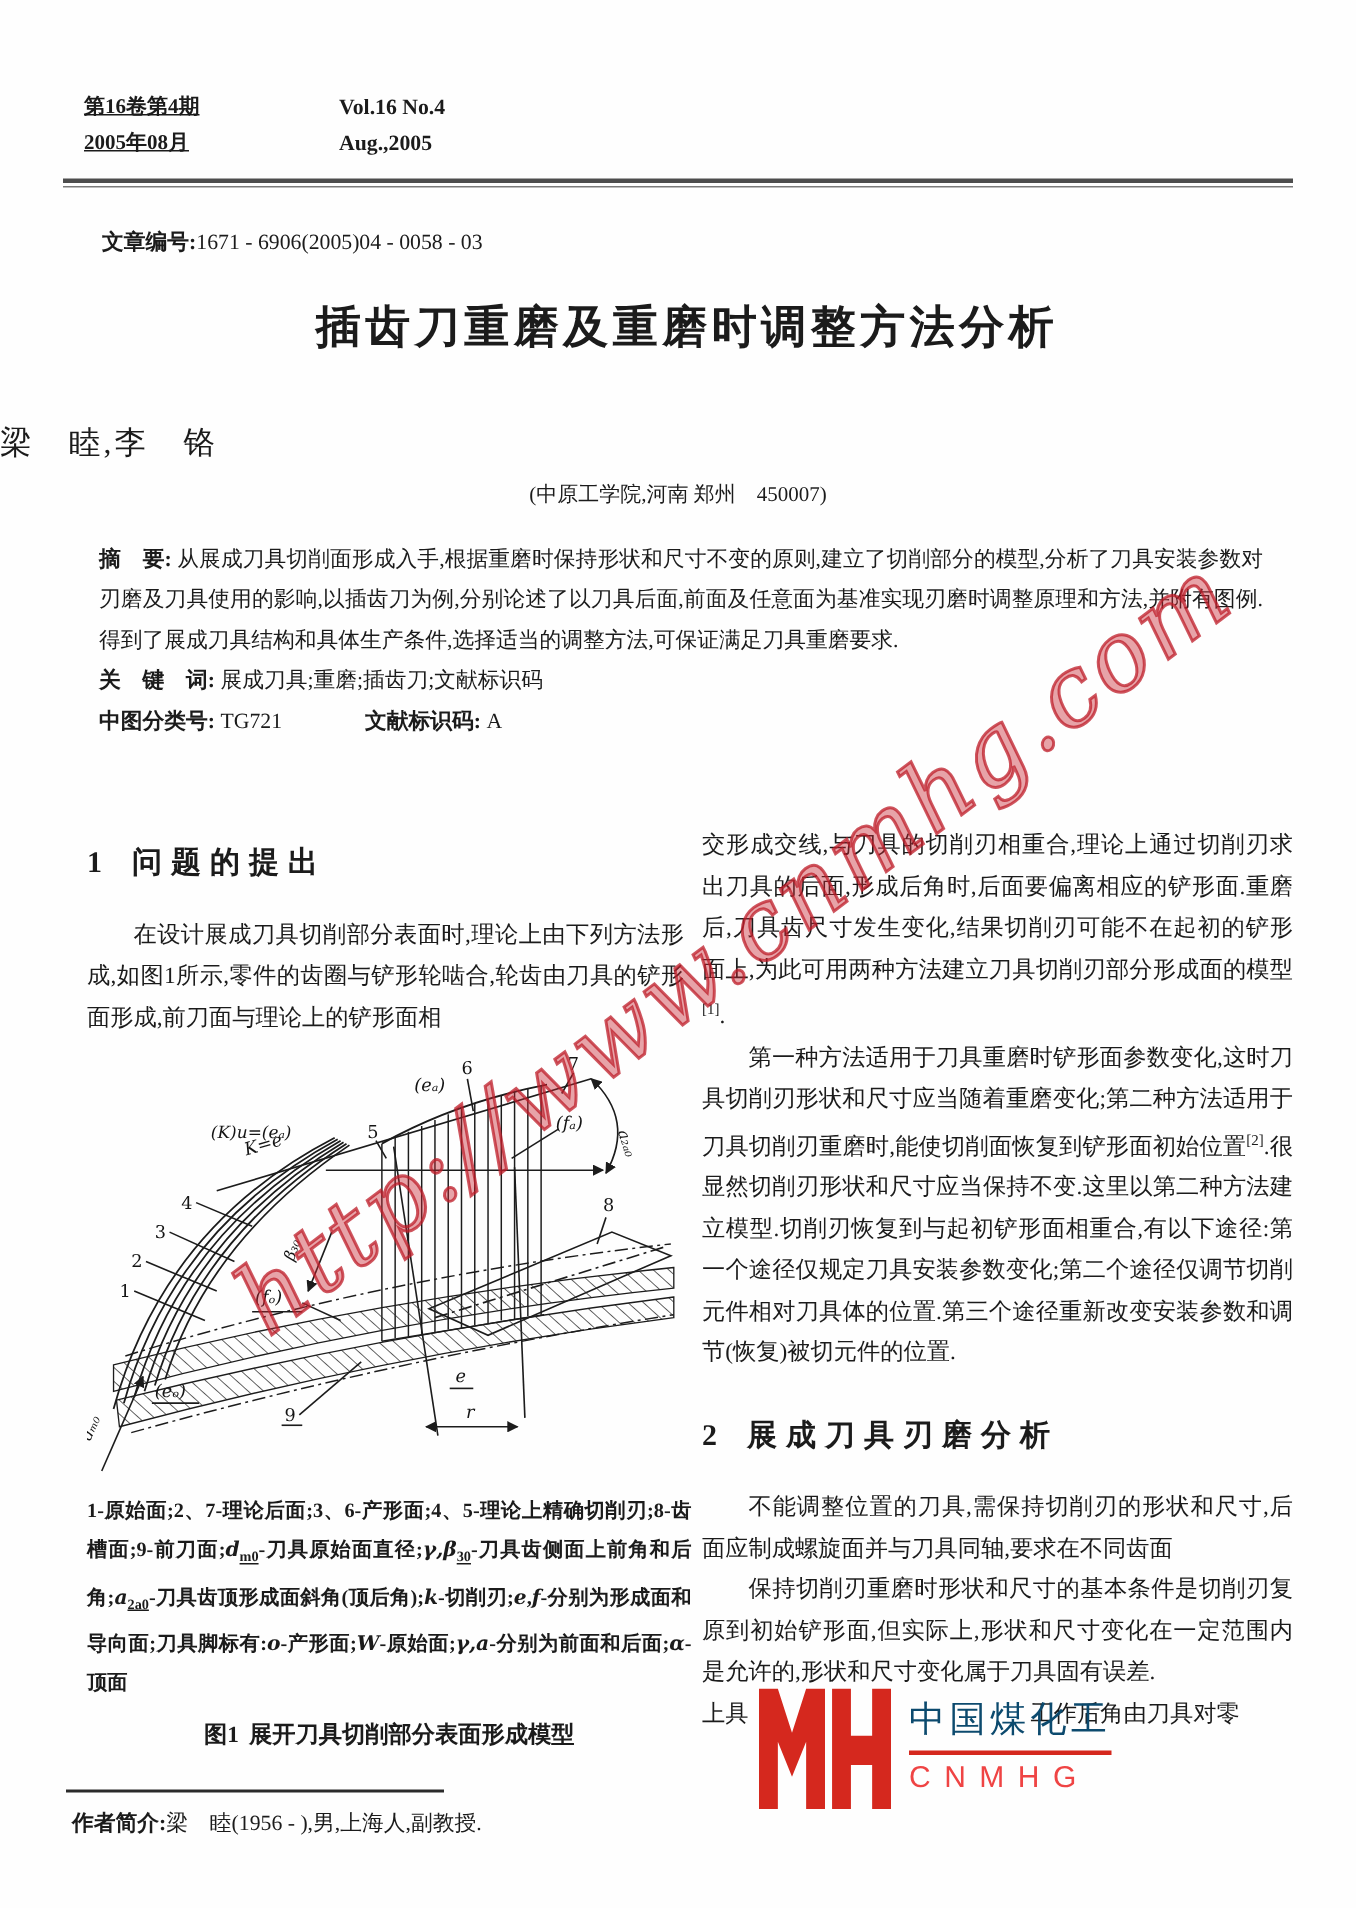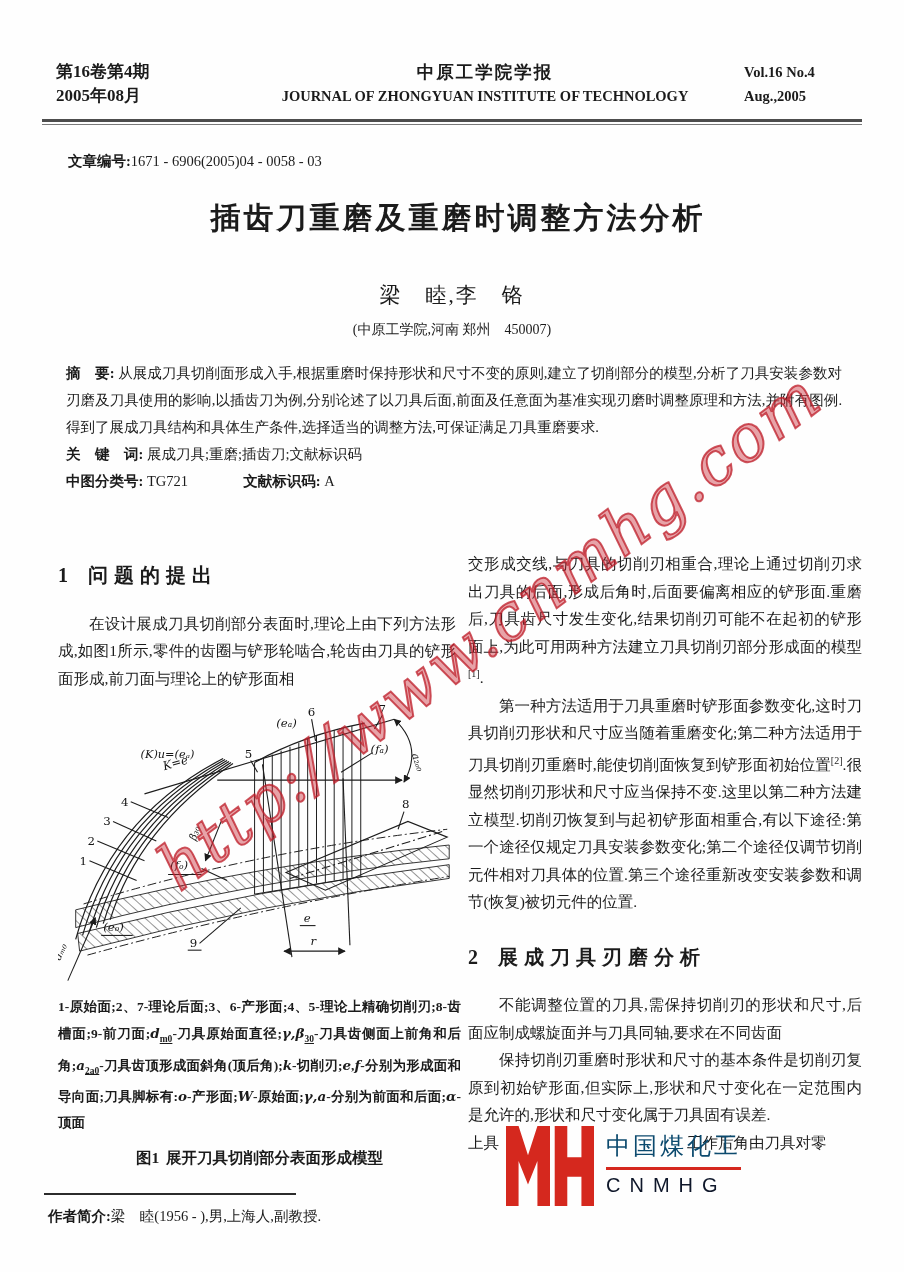--- a/index.html
+++ b/index.html
@@ -1,34 +1,34 @@
 <!DOCTYPE html>
 <html><head>
 <meta charset="utf-8">
 <style>
   html,body{margin:0;padding:0;background:#ffffff;}
   .page{position:relative;width:904px;height:1272px;background:#fefefe;overflow:hidden;
         font-family:"Liberation Serif", serif;color:#1b1b1b;}
 
   
   .jheader{position:absolute;left:56px;right:50px;top:60px;display:flex;align-items:flex-start;}
-  .jh-left{width:170px;font-size:17px;font-weight:bold;line-height:24px;}
+  .jh-left{width:170px;font-size:14px;font-weight:bold;line-height:24px;text-decoration:underline;}
   .jh-center{flex:1;text-align:center;}
   .jh-cn{font-size:17.5px;font-weight:bold;letter-spacing:2px;}
   .jh-en{font-size:14.5px;font-weight:bold;margin-top:4px;font-family:"Liberation Serif",serif;}
   .jh-right{width:110px;text-align:left;font-size:14.5px;font-weight:bold;line-height:24px;}
   .jrule{position:absolute;left:42px;right:42px;top:119px;}
   .jrule .r1{height:3px;background:#4d4d4d;}
   .jrule .r2{height:1px;background:#7a7a7a;margin-top:2px;}
 
   
   .article-id{position:absolute;left:68px;top:152px;font-size:14.5px;}
   .article-id b{font-weight:bold;font-family:Liberation Serif, serif;}
   .title{position:absolute;left:0;right:0;top:198px;text-align:center;font-size:30px;font-weight:bold;letter-spacing:3px;padding-left:12px;}
-  .authors{position:absolute;left:0;right:0;top:281px;text-align:center;font-size:21px;letter-spacing:2px;}
+  .authors{position:absolute;left:0;right:0;top:281px;text-align:left;font-size:21px;letter-spacing:2px;}
   .affil{position:absolute;left:0;right:0;top:321px;text-align:center;font-size:14px;}
 
   .front{position:absolute;left:66px;right:62px;top:360px;font-size:14.5px;line-height:27px;text-align:justify;}
   .front p{margin:0;}
   .front .lbl{font-weight:bold;}
   .kwline{margin-top:1px;}
   .clcline{margin-top:1px;}
   .clc-gap{display:inline-block;width:48px;}
 
   
@@ -60,36 +60,32 @@
   
   .watermark{position:absolute;left:166px;top:838px;z-index:40;white-space:nowrap;
     transform:rotate(-37deg);transform-origin:0 50%;
     font-family:"DejaVu Serif",serif;font-style:italic;font-size:64px;letter-spacing:3px;
     color:rgba(199,37,49,0.42);-webkit-text-stroke:2px rgba(190,28,40,0.75);}
 
   
   .cnmhg{position:absolute;left:506px;top:1122px;display:flex;align-items:flex-start;z-index:30;background:transparent;}
   .logo-text{margin-left:12px;padding-top:8px;font-family:"Liberation Sans",sans-serif;}
   .logo-cn{font-size:24px;color:#0c4a6e;letter-spacing:3px;border-bottom:3px solid #d5281e;padding-bottom:5px;}
-  .logo-en{font-size:20px;color:#0f172a;letter-spacing:9px;margin-top:4px;}
+  .logo-en{font-size:20px;color:#ef4444;letter-spacing:9px;margin-top:4px;}
   .logo-gap{display:inline-block;width:188px;}
 </style>
 </head>
 <body>
 
 <div class="page">
 
   <div class="jheader">
     <div class="jh-left">
       <div>第16卷第4期</div>
       <div>2005年08月</div>
-    </div>
-    <div class="jh-center">
-      <div class="jh-cn">中原工学院学报</div>
-      <div class="jh-en">JOURNAL OF ZHONGYUAN INSTITUTE OF TECHNOLOGY</div>
     </div>
     <div class="jh-right">
       <div>Vol.16  No.4</div>
       <div>Aug.,2005</div>
     </div>
   </div>
   <div class="jrule">
     <div class="r1"></div>
       <div class="r2"></div>
   </div>

